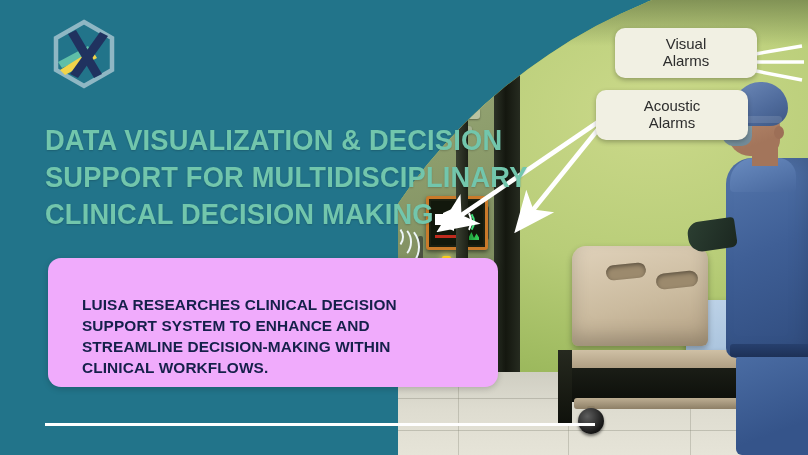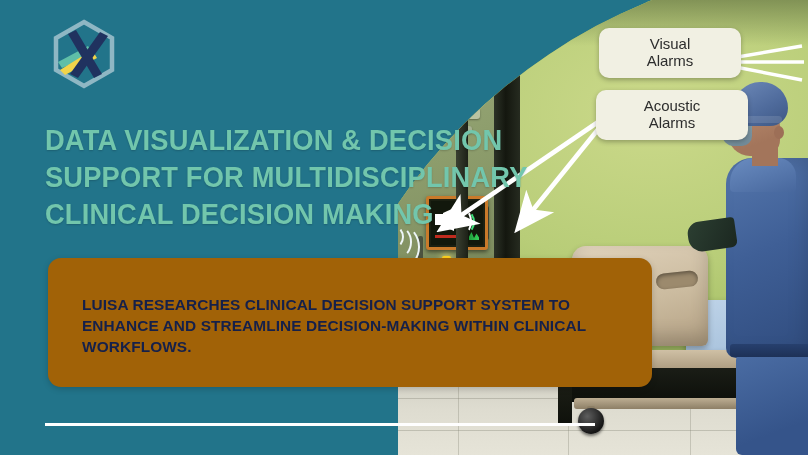--- a/index.html
+++ b/index.html
@@ -227,23 +227,23 @@
     transform: scaleX(.94);
     transform-origin: left top;
     text-shadow: 0 1px 2px rgba(0,0,0,.18);
   }
   .title div { white-space: nowrap; }
 
   .blurb {
     position: absolute;
     left: 48px;
     top: 258px;
-    width: 604px;
+    width: 450px;
     height: 129px;
-    background: #a16207;
+    background: #f0abfc;
     border-radius: 13px;
     box-sizing: border-box;
     padding: 36px 34px 0 34px;
     box-shadow: 0 2px 6px rgba(0,0,0,.18);
   }
   .blurb p {
     margin: 0;
     color: #15204a;
     font-size: 15.4px;
     font-weight: bold;
@@ -352,21 +352,21 @@
           </marker>
         </defs>
         <path d="M206,118 L46,227" stroke="#ffffff" stroke-width="4.6" fill="none" marker-end="url(#ah)"></path>
         <path d="M206,122 L122,226" stroke="#ffffff" stroke-width="4.6" fill="none" marker-end="url(#ah)"></path>
         <path d="M322,60 L404,46" stroke="#ffffff" stroke-width="3.4" fill="none"></path>
         <path d="M322,62 L406,62" stroke="#ffffff" stroke-width="3.4" fill="none"></path>
         <path d="M322,64 L404,80" stroke="#ffffff" stroke-width="3.4" fill="none"></path>
         <path d="M-6,300 L58,268" stroke="#ffffff" stroke-width="3.2" fill="none"></path>
       </svg>
 
-      <div class="callout" id="callout-visual" style="left:201px; top:28px; width:110px;">
+      <div class="callout" id="callout-visual" style="left:217px; top:28px; width:110px;">
         <div>Visual</div>
         <div>Alarms</div>
       </div>
       <div class="callout" id="callout-acoustic" style="left:198px; top:90px; width:120px;">
         <div>Acoustic</div>
         <div>Alarms</div>
       </div>
 
     </div>
   </div>

